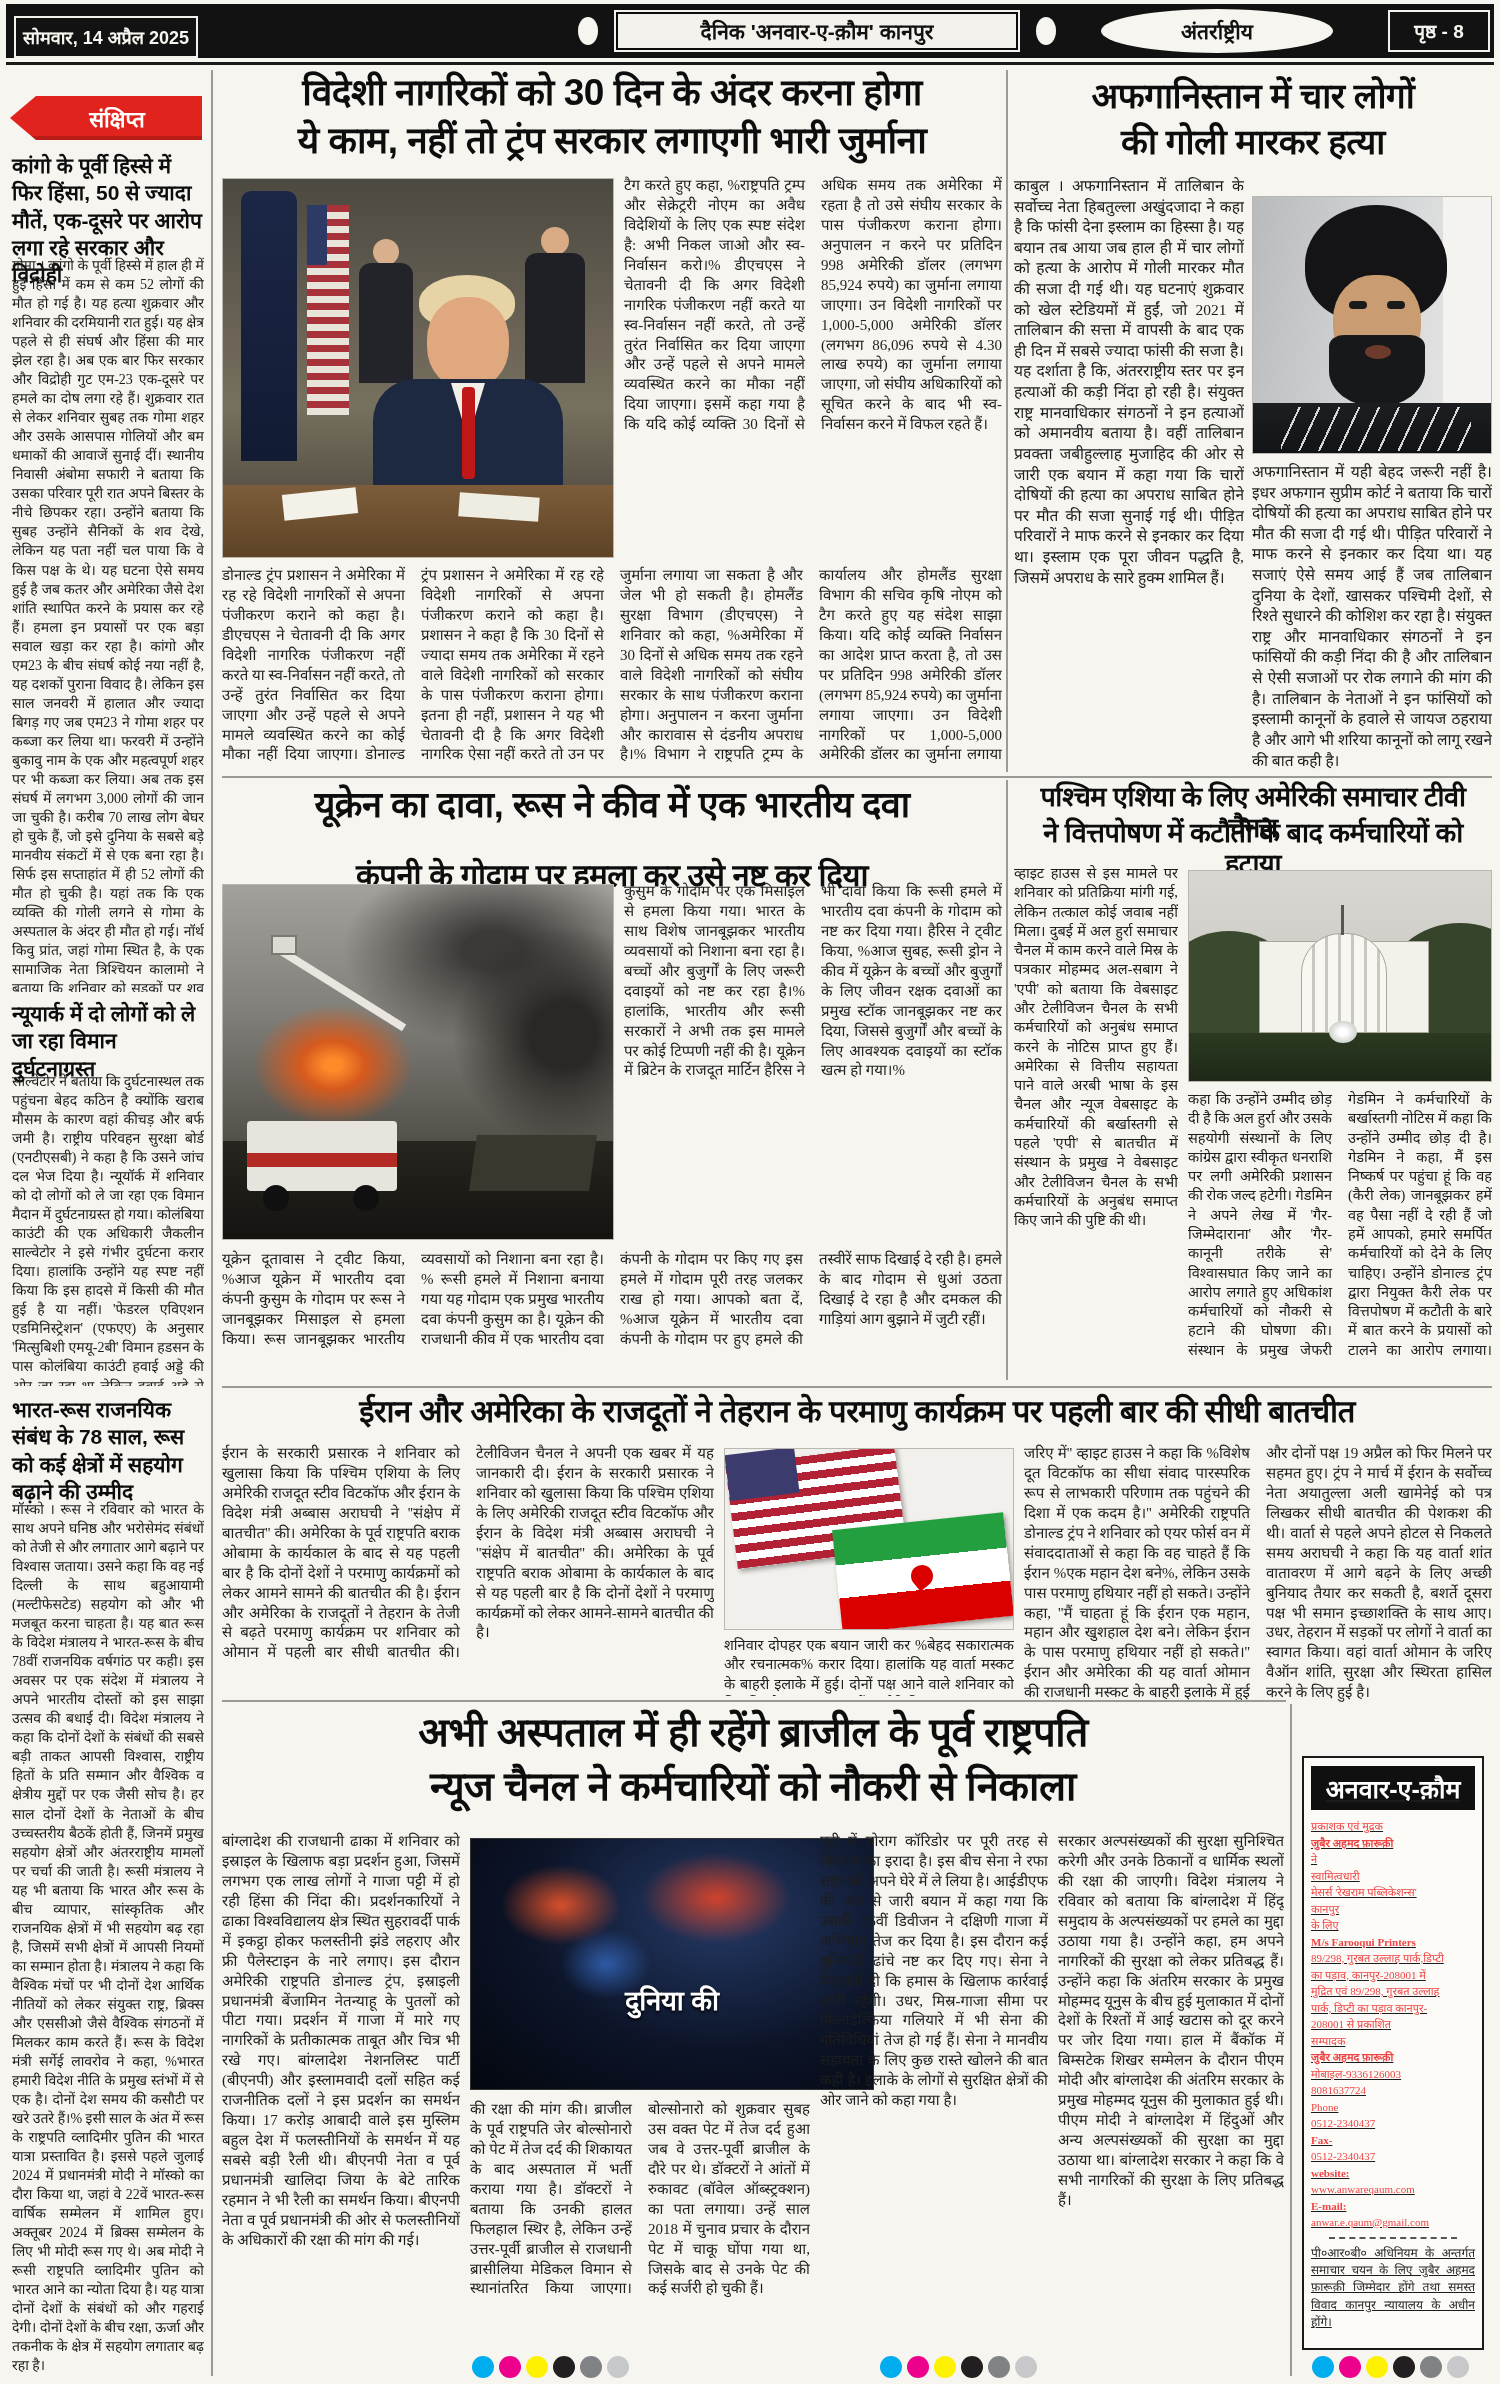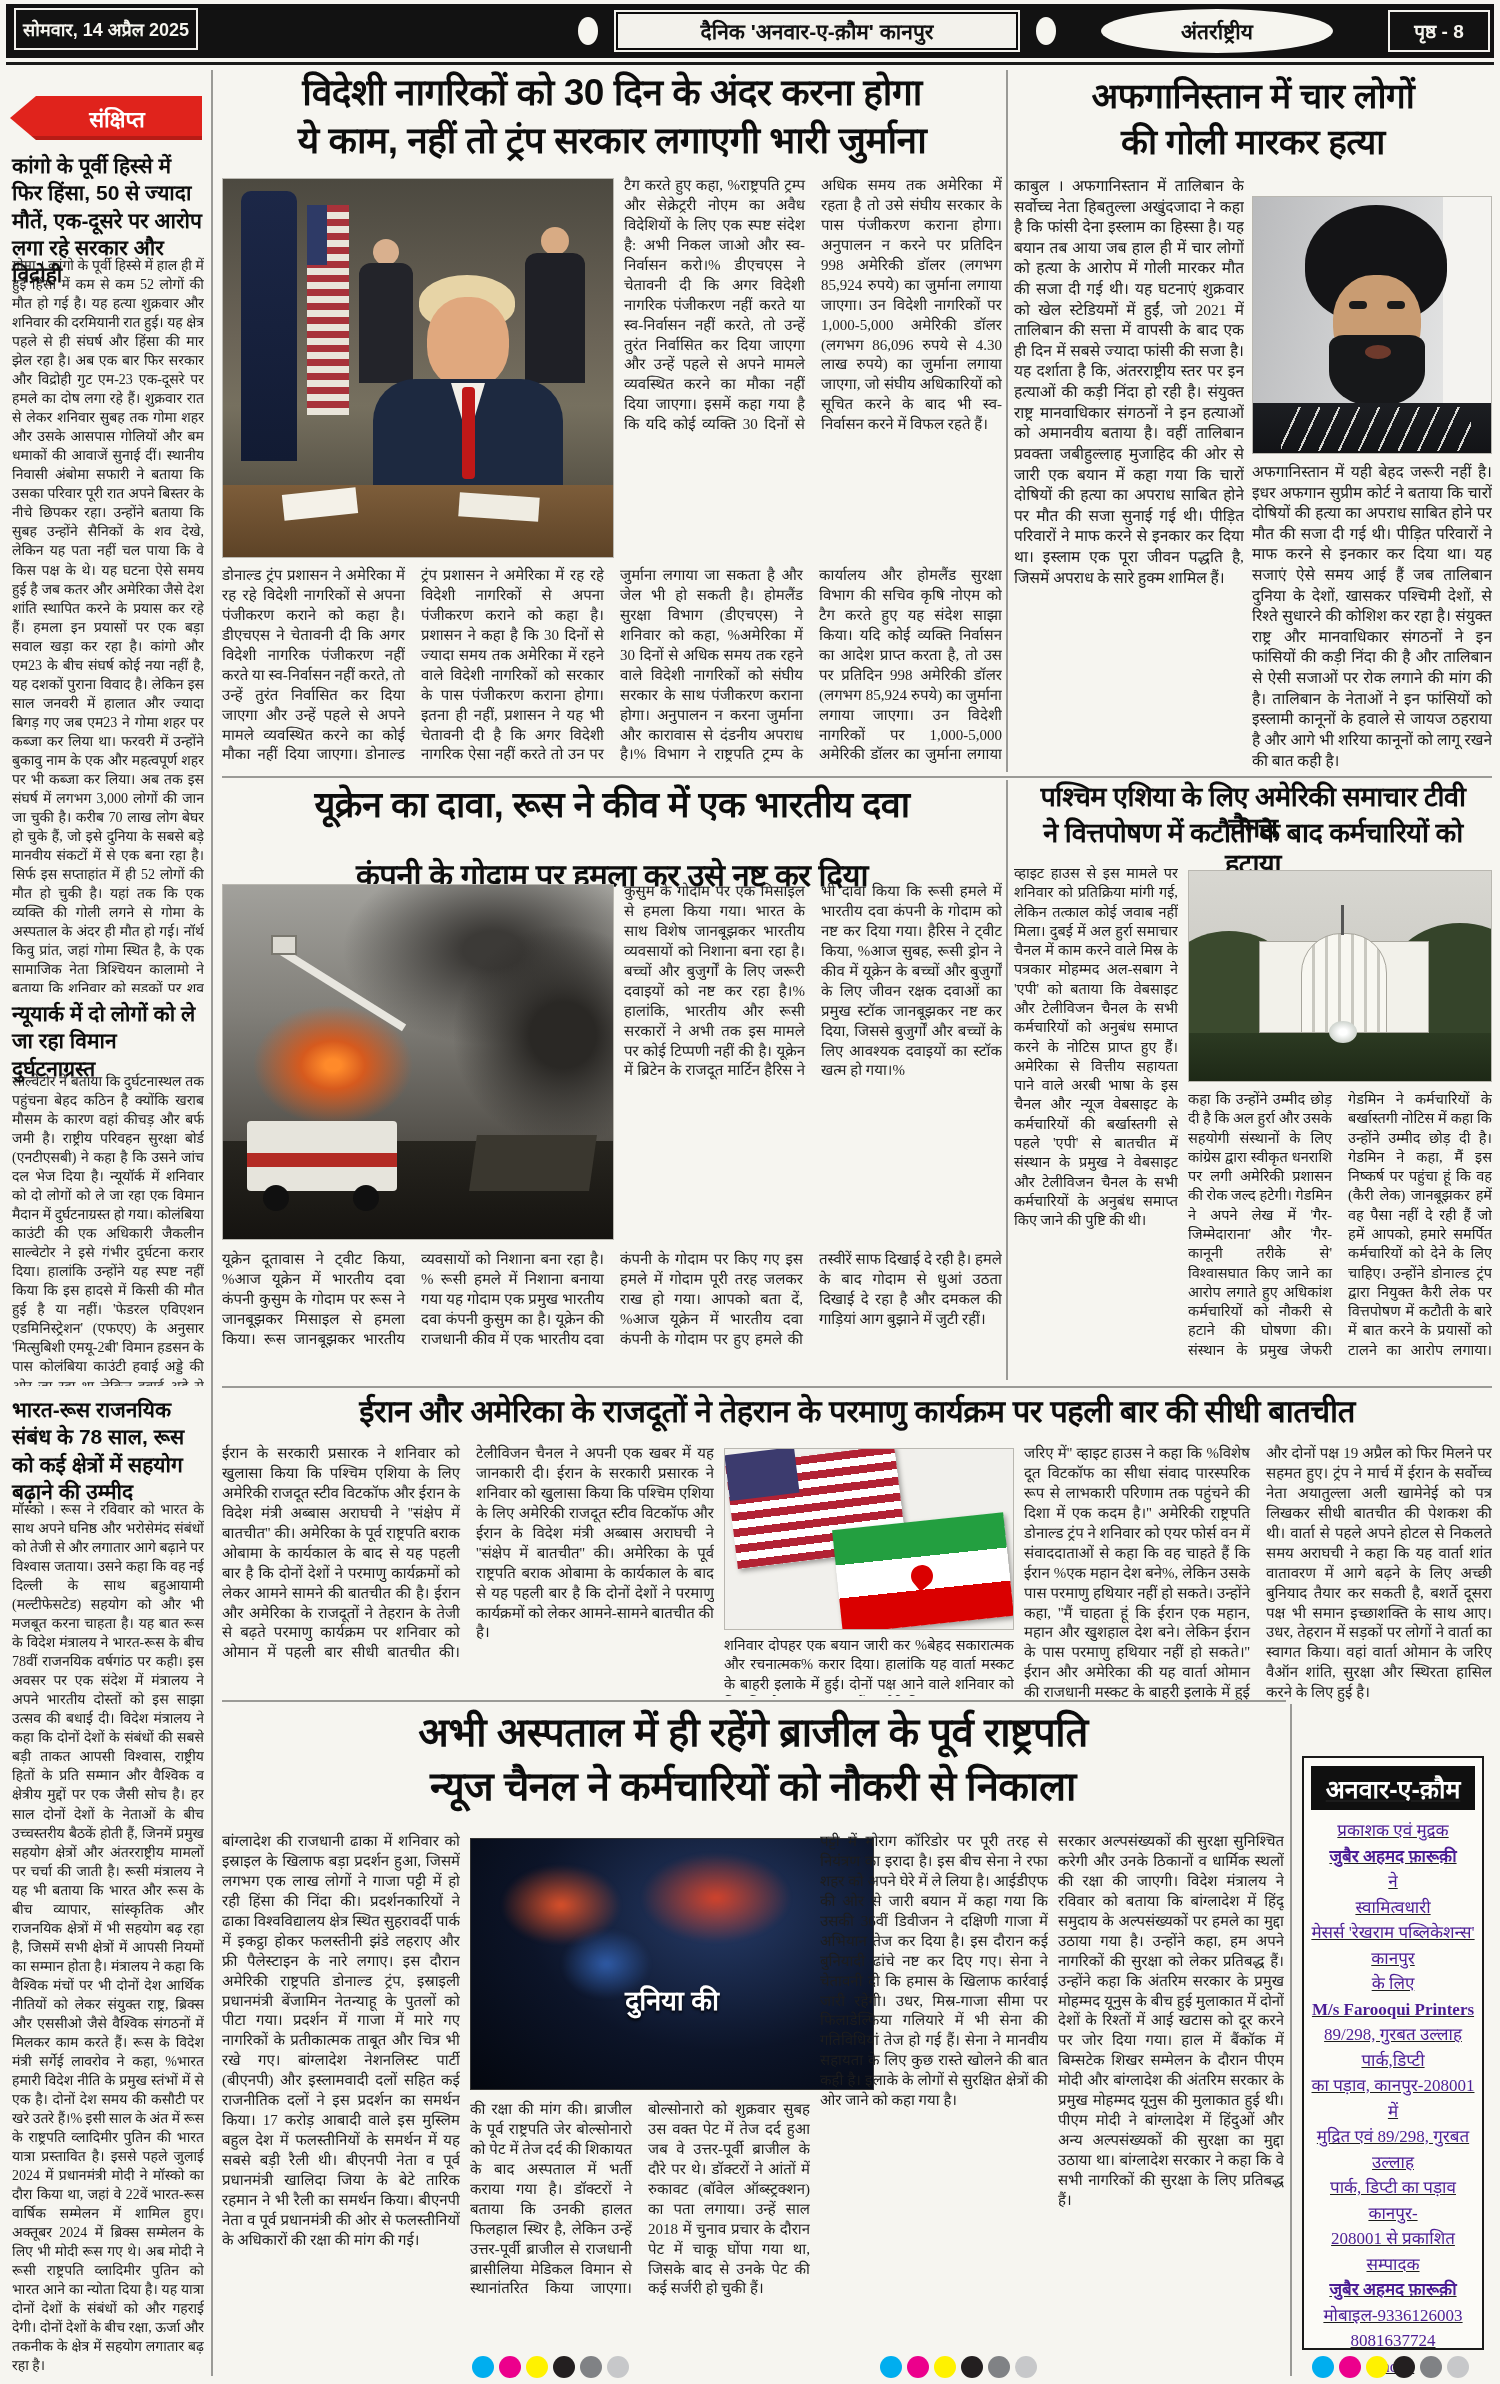--- a/index.html
+++ b/index.html
@@ -21,38 +21,38 @@
   .mast-dot { background:#f6f5ef; border-radius:50%; }
 
   
   .ribbon { background:#e0231c; color:#fff; font-family:"Liberation Sans","DejaVu Sans",sans-serif; font-weight:700; font-size:22px; display:flex; align-items:center; justify-content:center; clip-path:polygon(0 50%, 26px 0, 100% 0, 100% 100%, 26px 100%); padding-left:22px; box-shadow:inset 0 -4px 0 rgba(0,0,0,.18); }
   .sb-hl { font-family:"Liberation Sans","DejaVu Sans",sans-serif; font-weight:700; font-size:21px; line-height:1.3; color:#0d0d0d; }
   .sb-bt { font-size:14px; line-height:1.36; text-align:justify; overflow:hidden; }
 
   
   .pub { background:#fcfbf7; border:2px solid #1a1a1a; padding:8px 7px;text-decoration:underline; }
   .pub-title { background:#101010; color:#fff; font-family:"Liberation Sans","DejaVu Sans",sans-serif; font-weight:700; font-size:25px; display:flex; align-items:center; justify-content:center; height:44px; margin-bottom:8px; }
-  .pl { font-size:17px; text-align:center; line-height:1.5; color:#4c1d95; }
+  .pl { font-size:11px; line-height:1.5; color:#ef4444; }
   .plb { font-weight:700; }
   .pub-dash { border-top:2px dashed #555; margin:6px 18px; }
   .pub-note { font-size:12px; text-align:justify; line-height:1.45; margin-top:4px; color:#2a2a2a; }
 
   .cmyk { width:22px; height:22px; border-radius:50%; position:absolute; top:0; }
 
   
   .wg { background:radial-gradient(ellipse at 62% 30%, #253a66 0%, #0c1428 55%, #04070e 100%); border:1px solid #333; overflow:hidden; }
   .wg-blob { position:absolute; border-radius:50%; filter:blur(2px); }
   .wg-l1 { color:#ffffff; font-family:"Liberation Sans","DejaVu Sans",sans-serif; font-weight:700; font-size:27px; text-align:center; text-shadow:0 2px 3px #000; }
   .wg-l2 { color:#ffd400; font-family:"Liberation Sans","DejaVu Sans",sans-serif; font-weight:700; font-size:46px; text-align:center; text-shadow:0 3px 4px #000; letter-spacing:-1px; }
 </style>
 </head>
 <body>
 
 <div class="abs mast" style="left:6px;top:4px;width:1488px;height:54px;">
-  <div class="abs mast-box" style="left:8px;top:4px;width:184px;height:42px;font-size:18px;">सोमवार, 14 अप्रैल 2025</div>
+  <div class="abs mast-box" style="left:8px;top:12px;width:184px;height:42px;font-size:18px;">सोमवार, 14 अप्रैल 2025</div>
   <div class="abs mast-dot" style="left:572px;top:13px;width:20px;height:28px;"></div>
   <div class="abs mast-title" style="left:610px;top:8px;width:402px;height:38px;font-size:21px;">दैनिक  'अनवार-ए-क़ौम'  कानपुर</div>
   <div class="abs mast-dot" style="left:1030px;top:13px;width:20px;height:28px;"></div>
   <div class="abs mast-oval" style="left:1095px;top:5px;width:232px;height:44px;font-size:21px;">अंतर्राष्ट्रीय</div>
   <div class="abs mast-box" style="left:1382px;top:6px;width:102px;height:42px;font-size:19px;">पृष्ठ - 8</div>
 </div>
 <div class="abs" style="left:6px;top:62px;width:1488px;height:3px;background:#1a1a1a;"></div>
 
 <div class="abs ribbon" style="left:10px;top:96px;width:192px;height:44px;">संक्षिप्त</div>
 

